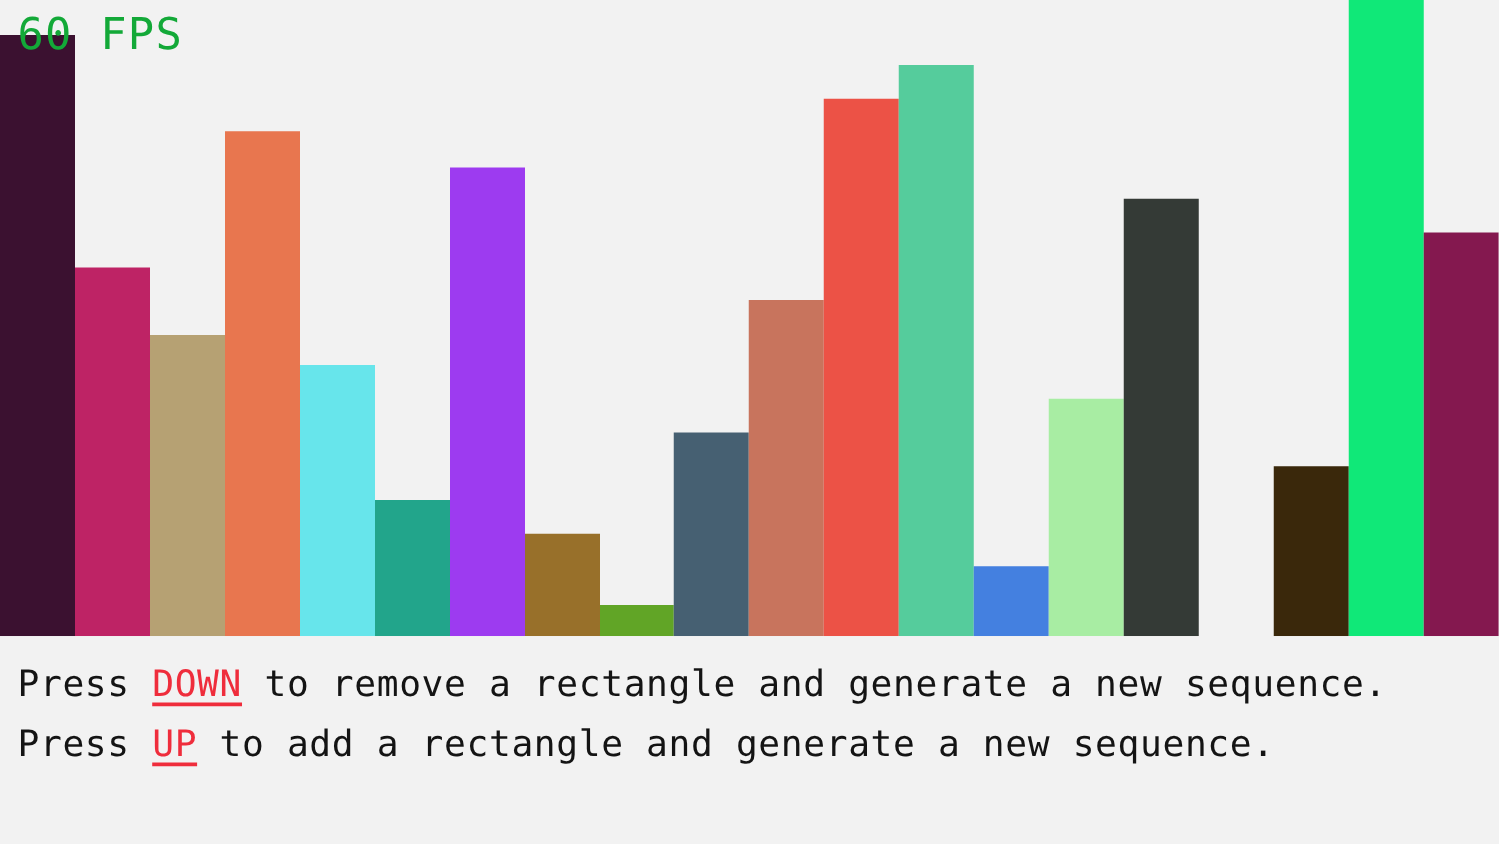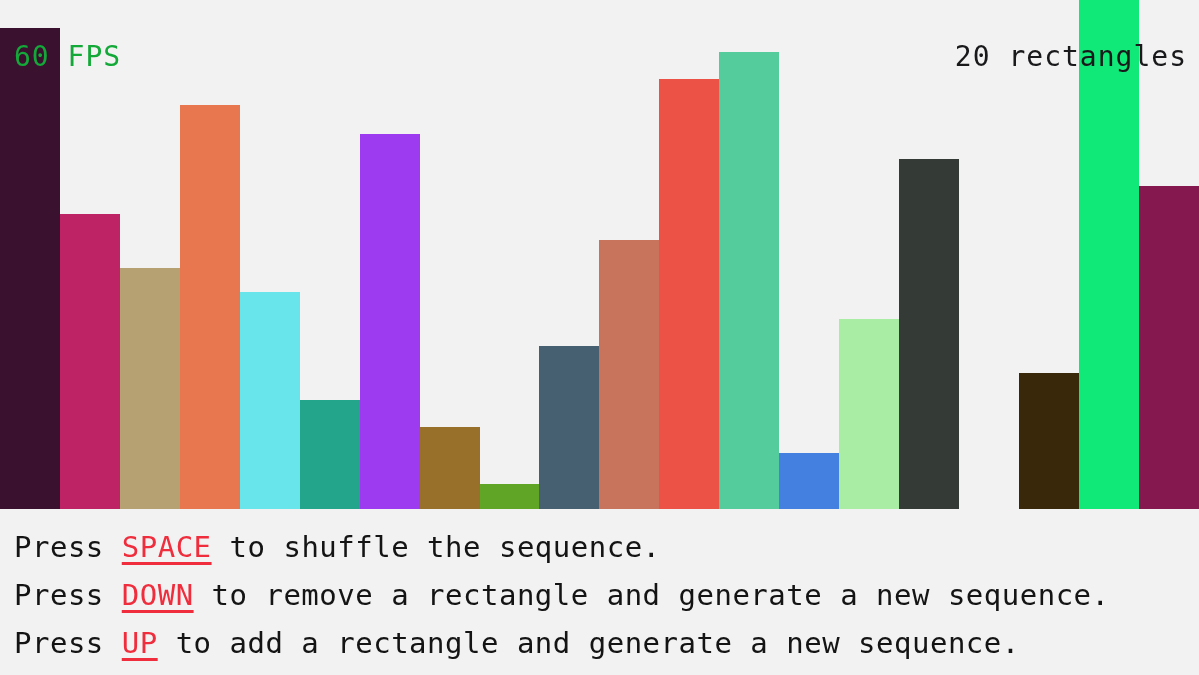--- a/index.html
+++ b/index.html
@@ -46,26 +46,25 @@
 
   .bar {
     flex: 0 0 auto;
     align-self: flex-end;
   }
 
   
   .hud {
     position: absolute;
     font-family: "DejaVu Sans Mono", "Liberation Mono", monospace;
-    font-size: 28px;
+    font-size: 35px;
     font-weight: 400;
     letter-spacing: 1px;
     white-space: nowrap;
     line-height: 1;
-    margin-top: 32px;
   }
   #fps-counter {
     left: 14px;
     top: 11px;
     color: #13a938;
   }
   #rect-count {
     right: 12px;
     top: 11px;
     color: #19191b;
@@ -121,22 +120,20 @@
         <div class="bar" style="width: 59.95px; height: 190px; background: rgb(168, 237, 163);"></div>
         <div class="bar" style="width: 59.95px; height: 350px; background: rgb(52, 58, 54);"></div>
         <div class="bar" style="width: 59.95px; height: 0px; background: rgb(242, 242, 242);"></div>
         <div class="bar" style="width: 59.95px; height: 136px; background: rgb(58, 40, 11);"></div>
         <div class="bar" style="width: 59.95px; height: 509px; background: rgb(16, 232, 120);"></div>
         <div class="bar" style="width: 59.95px; height: 323px; background: rgb(132, 24, 79);"></div>
       </div>
 
     <div class="hud" id="fps-counter">60 FPS</div>
 
-    <div class="hud" id="rect-count">20 rectangles</div>
   </div>
 
   <div id="instructions">
-      <div class="instruction-line"><span>Press </span><span class="key">SPACE</span><span> to shuffle the sequence.</span></div>
       <div class="instruction-line"><span>Press </span><span class="key">DOWN</span><span> to remove a rectangle and generate a new sequence.</span></div>
       <div class="instruction-line"><span>Press </span><span class="key">UP</span><span> to add a rectangle and generate a new sequence.</span></div>
     </div>
 
 </div>
 
 </body></html>

